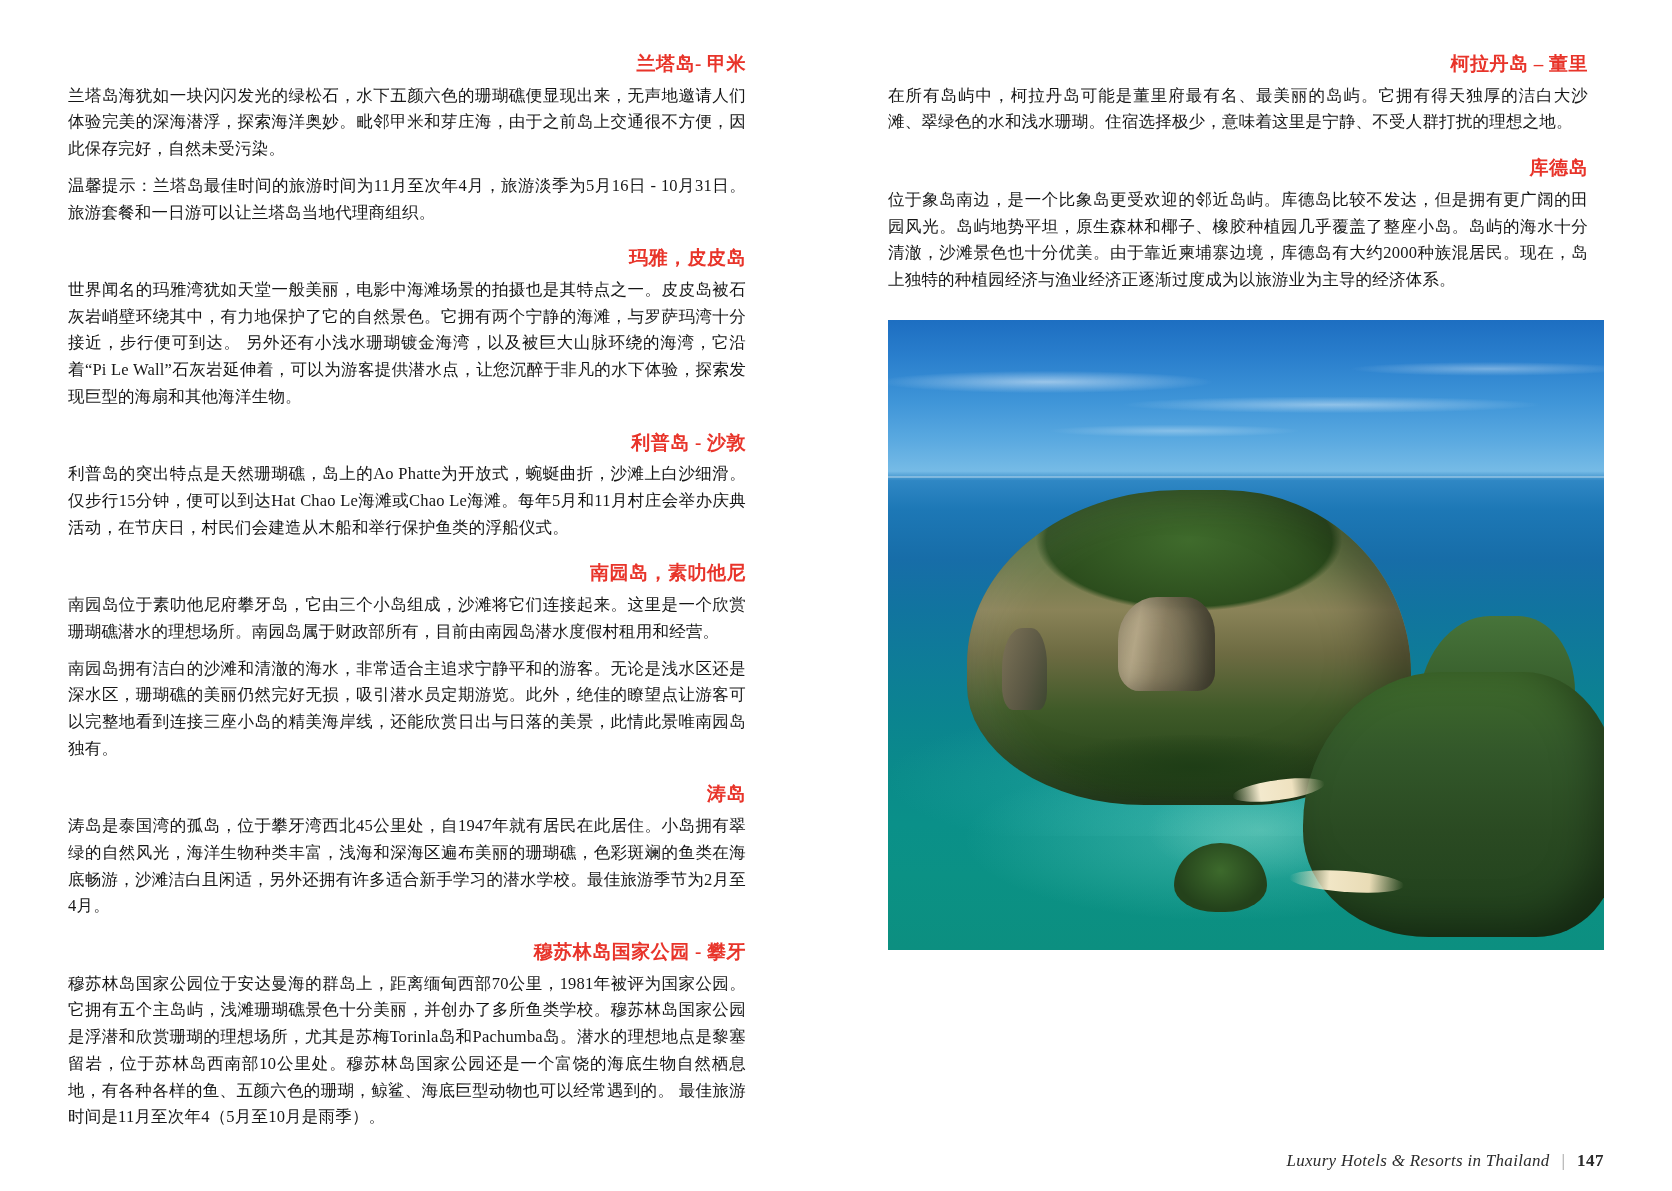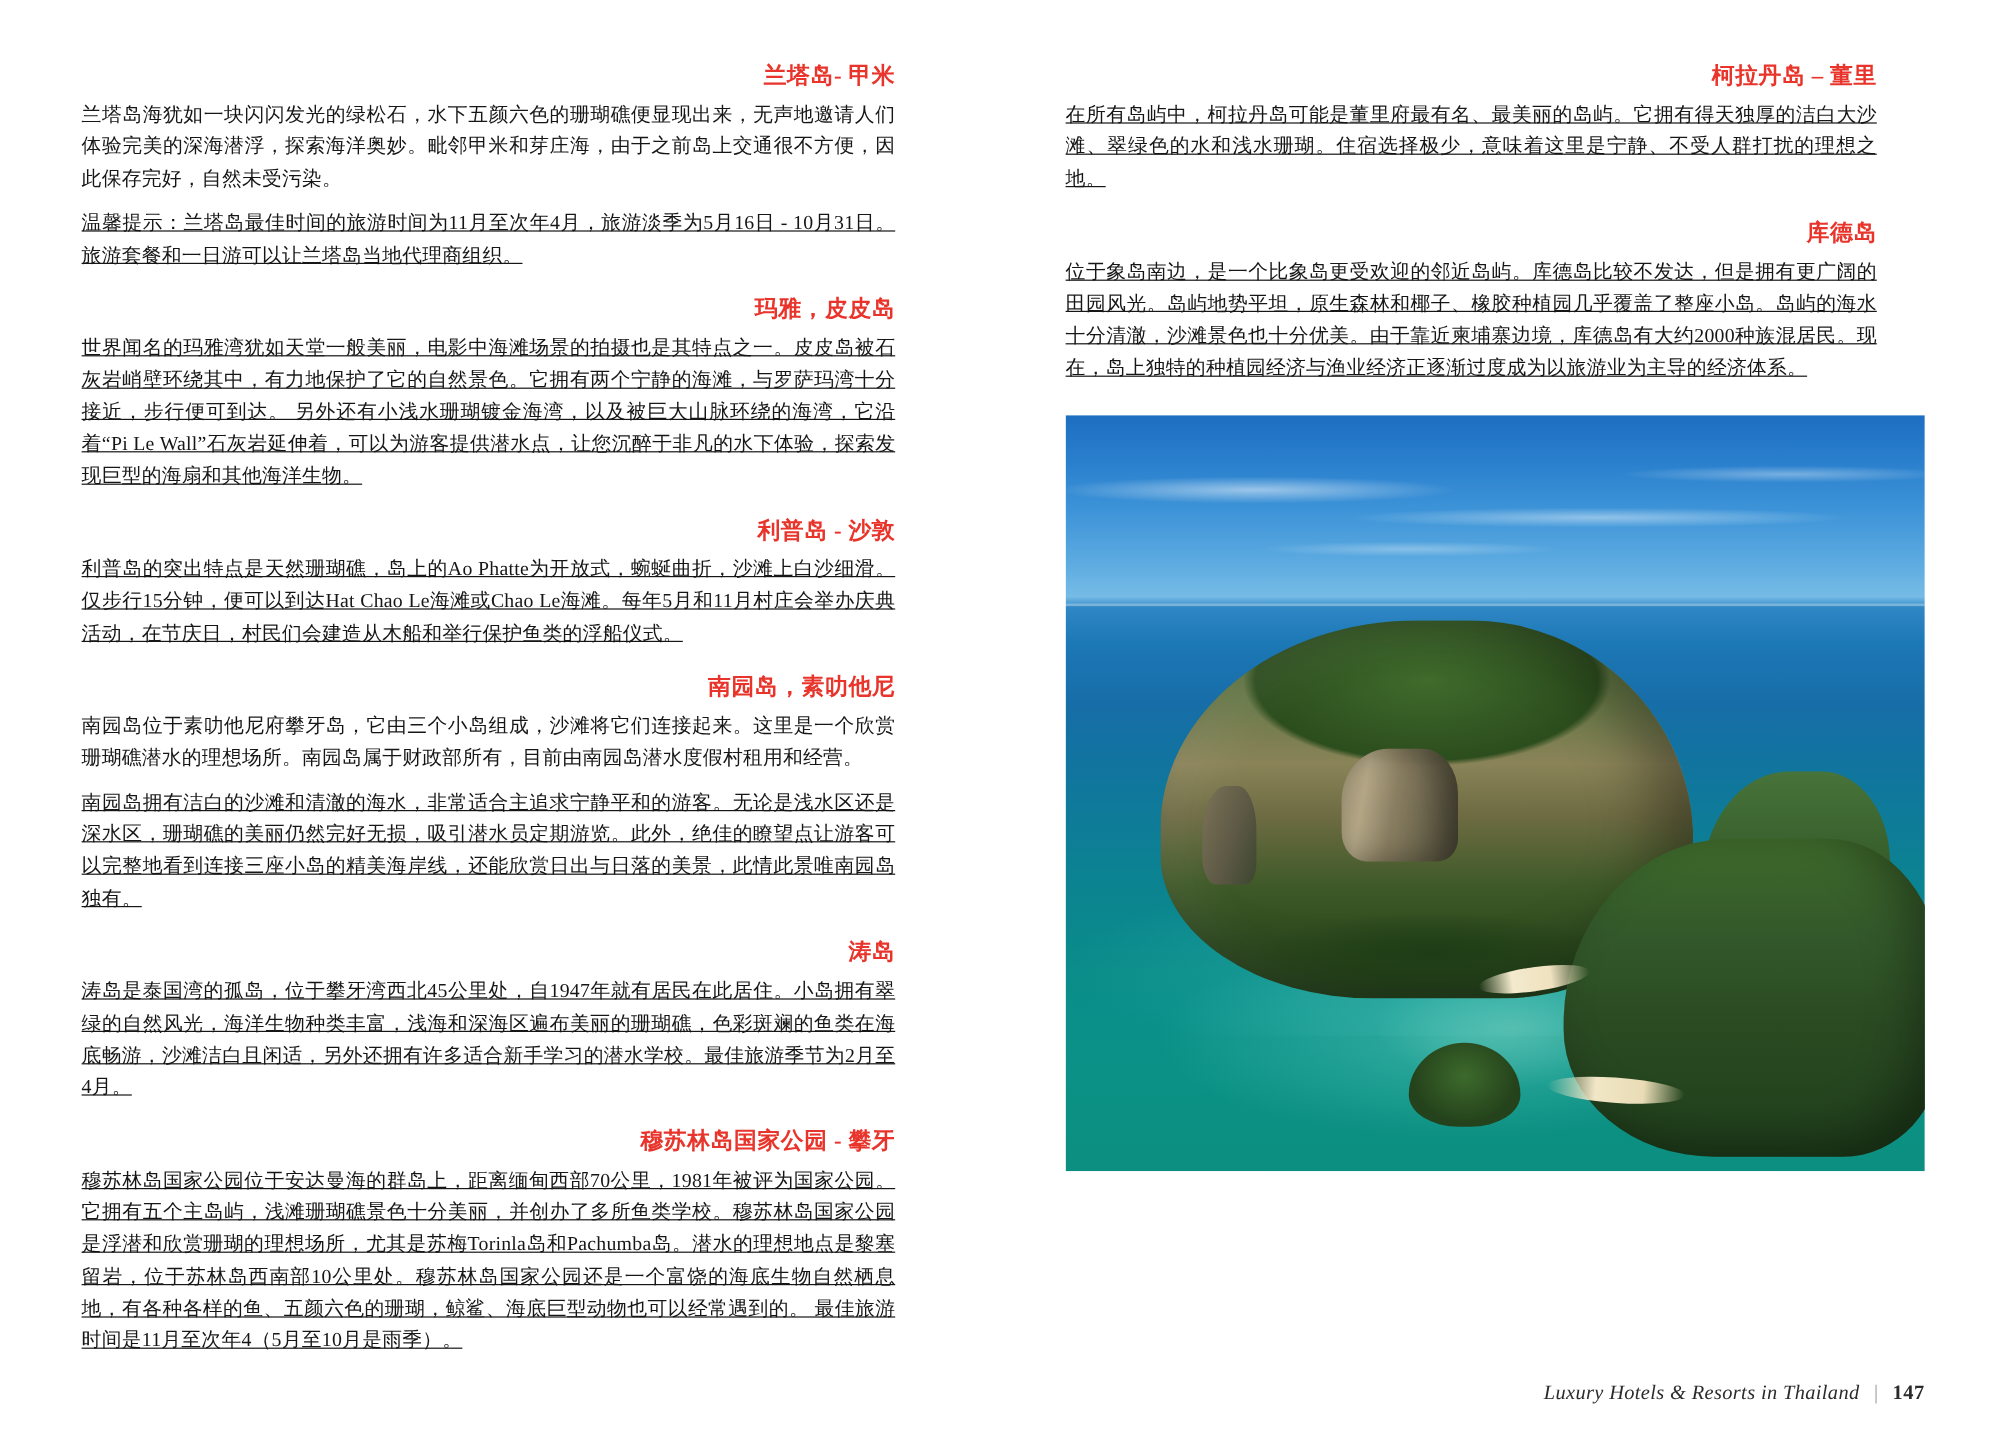--- a/index.html
+++ b/index.html
@@ -21,21 +21,21 @@
   }
   .col {
     position: relative;
   }
   .col-left {
     width: 836px;
     padding: 52px 90px 40px 68px;
   }
   .col-right {
     width: 836px;
-    padding: 52px 108px 40px 52px;
+    padding: 52px 84px 40px 52px;
   }
   h2.heading {
     color: #e8342a;
     font-size: 19px;
     font-weight: bold;
     margin: 0 0 6px 0;
     line-height: 1.3;
     letter-spacing: 0.5px;
     font-family: "Liberation Serif", "DejaVu Serif", serif;
     text-align: right;
@@ -44,21 +44,21 @@
   .section:last-child { margin-bottom: 0; }
   p.body {
     margin: 0 0 10px 0;
     font-size: 16.5px;
     line-height: 1.62;
     text-align: justify;
     text-justify: inter-ideograph;
     letter-spacing: 0.2px;
     color: #161616;
   }
-  p.body:last-child { margin-bottom: 0; text-decoration: underline; }
+  p.body:last-child { margin-bottom: 0; }
   .photo-wrap {
     margin-top: 26px;
     width: 716px;
     height: 630px;
     position: relative;
     overflow: hidden;
   }
   
   .photo {
     position: absolute;

